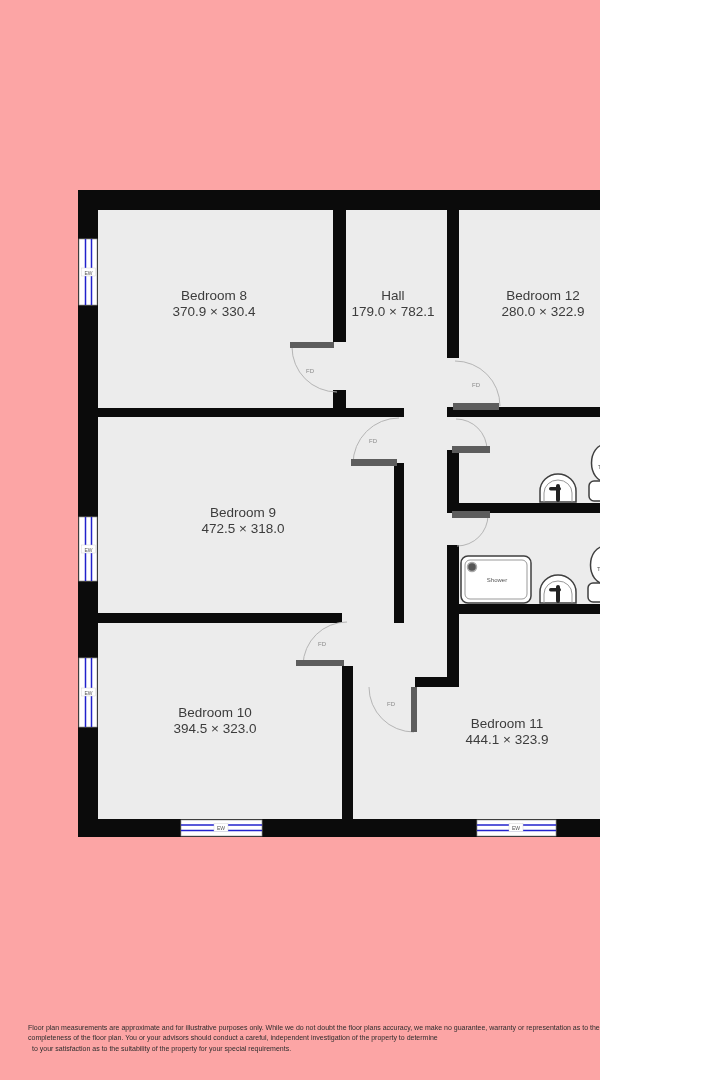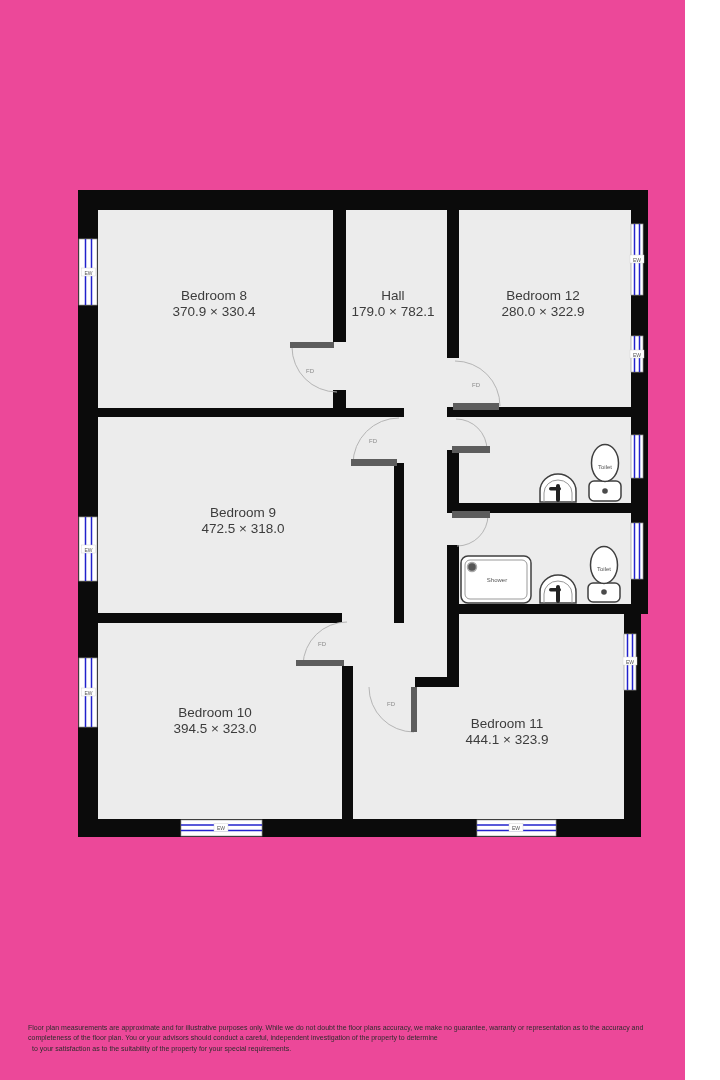--- a/index.html
+++ b/index.html
@@ -5,23 +5,23 @@
   html, body {
     margin: 0;
     padding: 0;
     background: #ffffff;
     width: 720px;
     height: 1080px;
     font-family: "Liberation Sans", "DejaVu Sans", sans-serif;
   }
   .page {
     position: relative;
-    width: 685px;
+    width: 600px;
     height: 1080px;
-    background: #ec4899;
+    background: #fca5a5;
     overflow: hidden;
   }
   .plan-svg {
     position: absolute;
     top: 0;
     left: 0;
   }
   .room-name, .room-dims {
     font-family: "Liberation Sans", "DejaVu Sans", sans-serif;
     font-size: 13.5px;

